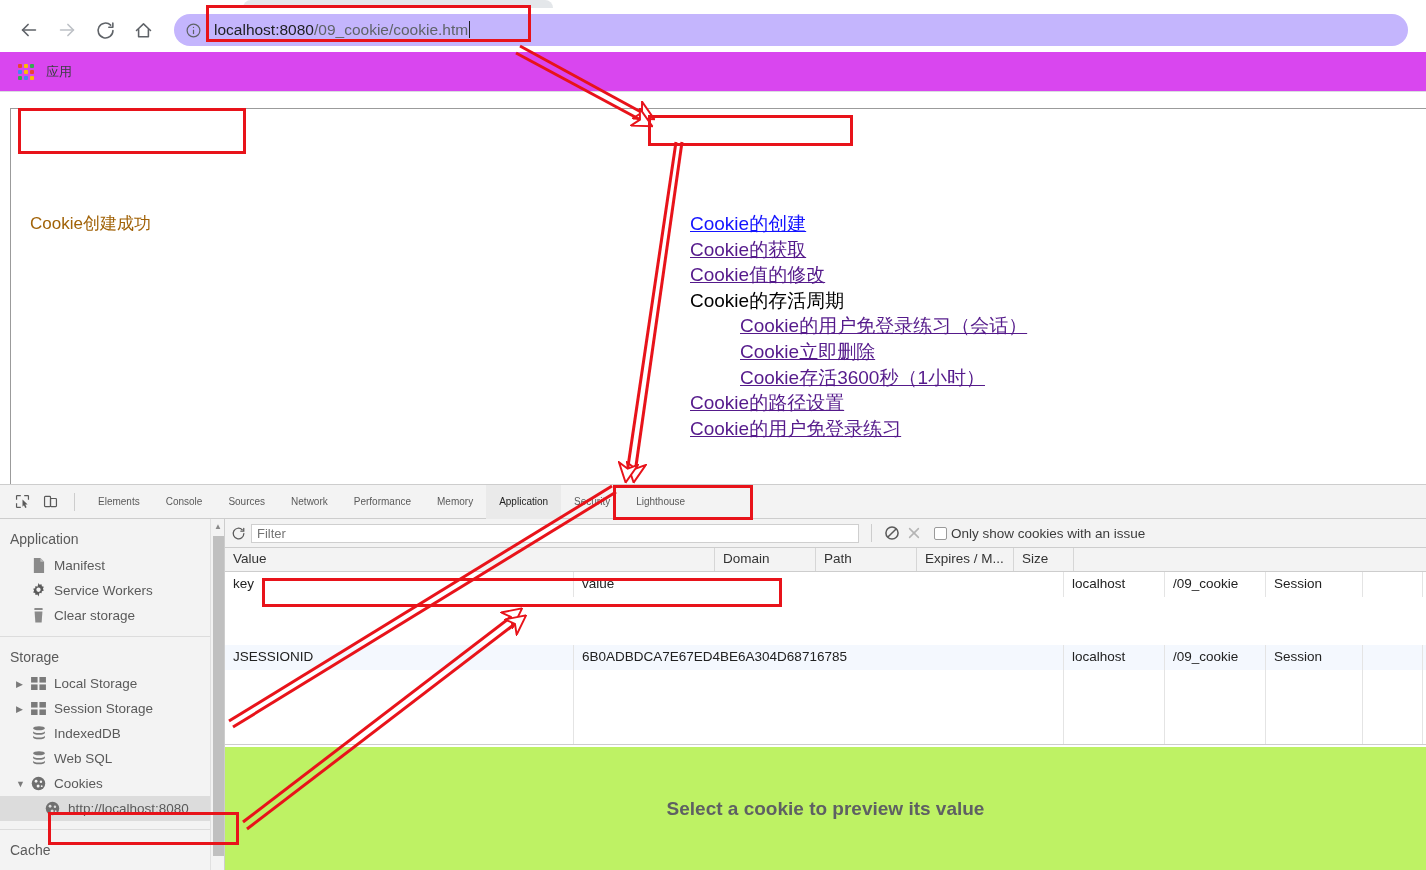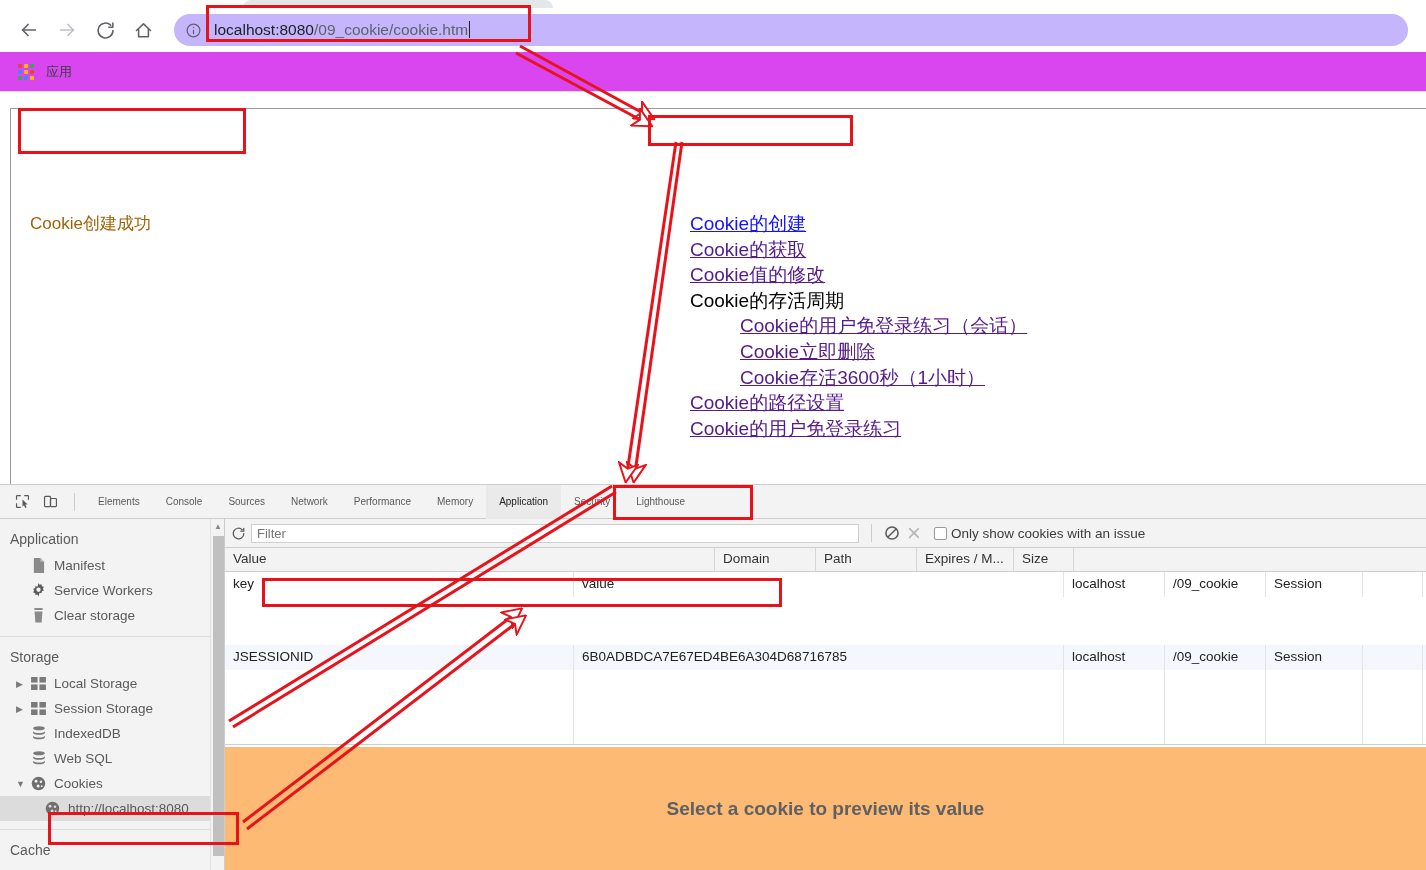--- a/index.html
+++ b/index.html
@@ -183,21 +183,21 @@
   .c-domain{ flex: 0 0 101px; }
   .c-path  { flex: 0 0 101px; }
   .c-exp   { flex: 0 0 97px; }
   .c-size  { flex: 0 0 60px; }
 
   .ck-hr { height:1px; background:#cdcdcd; }
 
   .preview-pane {
     position:absolute; left:0; right:0; top:228px; bottom:0;
     display:flex; align-items:center; justify-content:center;
-    background:#fdba74;
+    background:#bef264;
   }
   .preview-text { font-size:19px; font-weight:bold; color:#5e6063; }
 
   
   .anno { position:absolute; left:0; top:0; width:1426px; height:870px; pointer-events:none; }
   .rbox { position:absolute; border:3px solid #e8131a; }
 </style>
 </head>
 <body>
 

